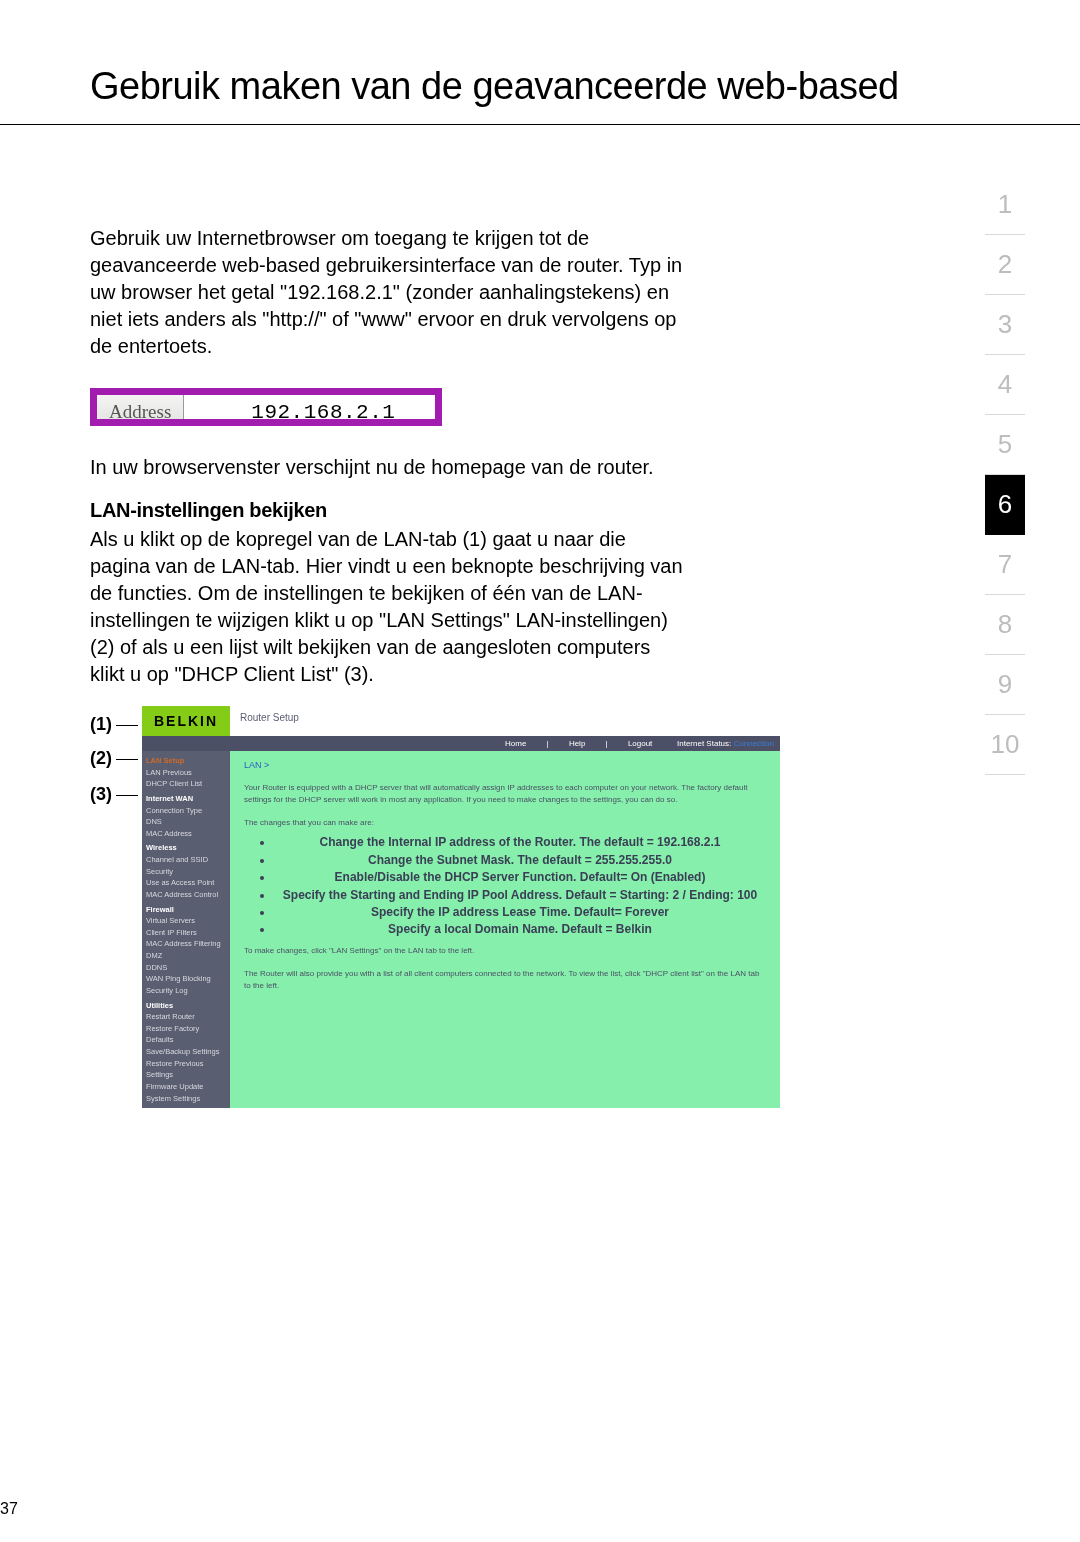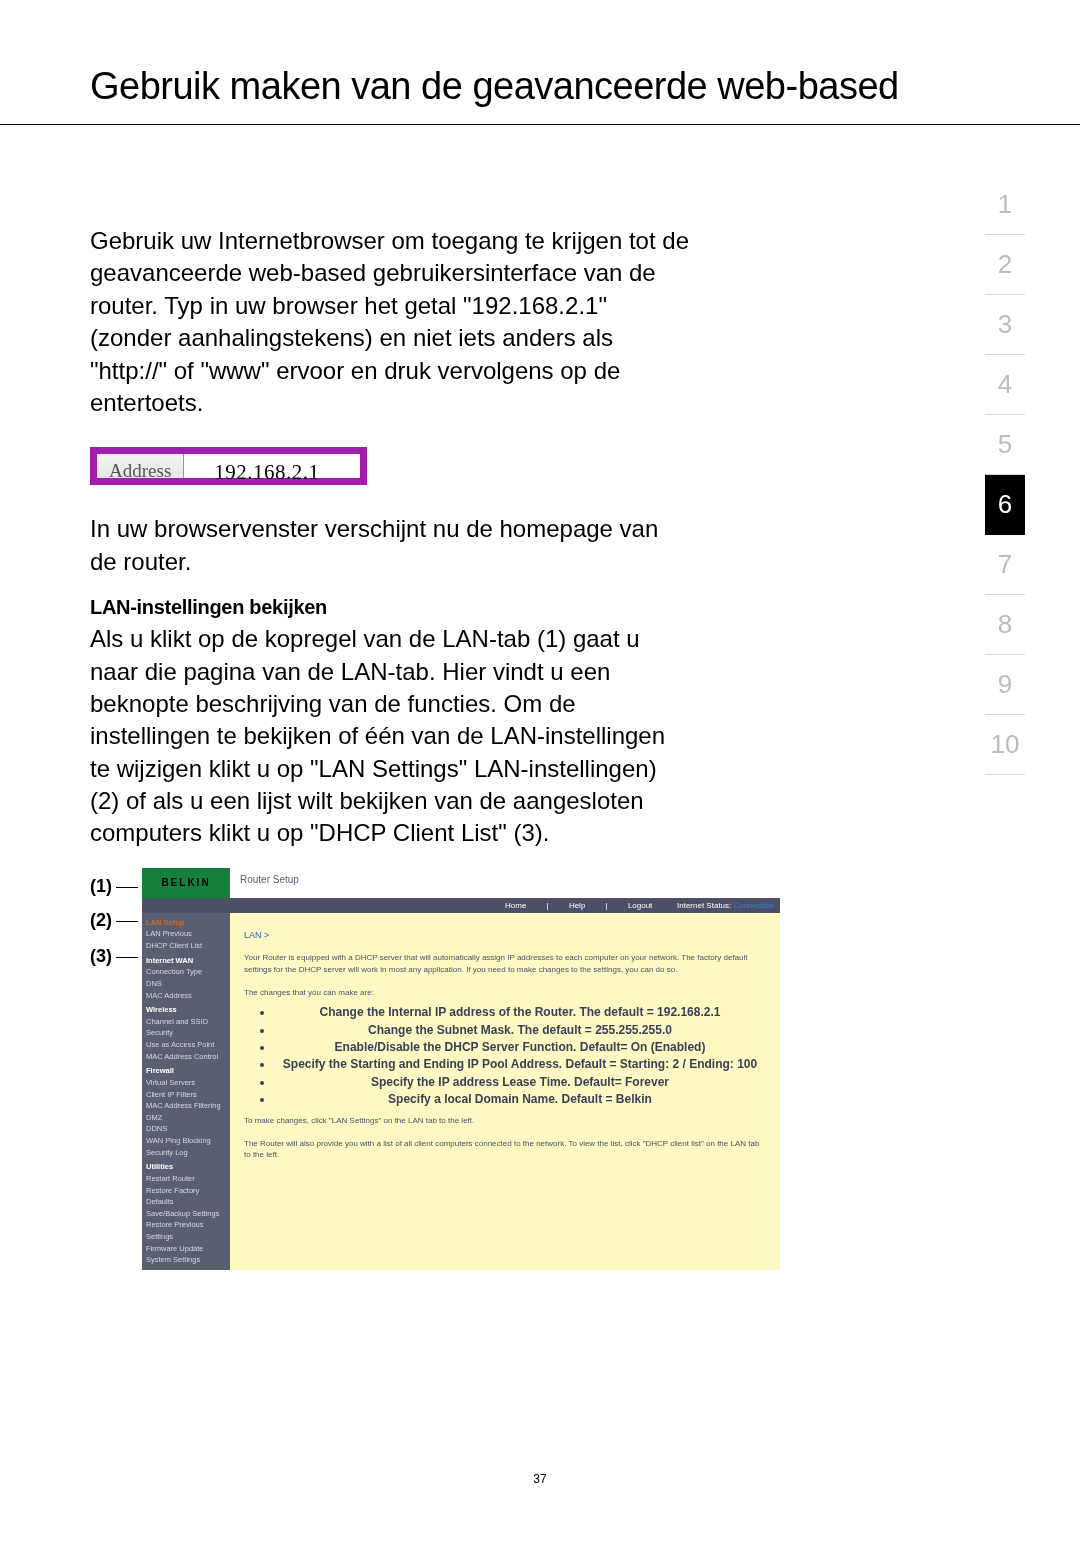--- a/index.html
+++ b/index.html
@@ -17,21 +17,21 @@
     padding: 65px 90px 16px 90px;
     border-bottom: 1px solid #000;
     margin: 0 0 0 0;
     letter-spacing: -0.5px;
   }
   .content {
     padding: 100px 90px 0 90px;
     width: 780px;
   }
   .para {
-    font-size: 24px;
+    font-size: 20px;
     line-height: 1.35;
     margin-bottom: 18px;
   }
   .address-bar {
     display: inline-flex;
     align-items: stretch;
     margin: 10px 0 28px 0;
     border: 7px solid #a21caf;
     height: 38px;
     background:#fff;
@@ -40,22 +40,23 @@
     background: linear-gradient(#f4f4f2,#e6e6e4);
     border-right: 1px solid #999;
     padding: 6px 12px;
     font-size: 19px;
     color:#555;
     font-family: Georgia, serif;
   }
   .address-value {
     padding: 6px 40px 6px 30px;
     font-size: 21px;
-    font-family: Liberation Serif, serif;
+    font-family: Liberation Mono, monospace;
     letter-spacing: 0.5px;
+    margin-left: 37px;
   }
   .subhead {
     font-size: 20px;
     font-weight: bold;
     margin-bottom: 4px;
     letter-spacing: -0.3px;
   }
   .sidebar-nav {
     position: absolute;
     right: 55px;
@@ -101,27 +102,27 @@
     font-size: 9px;
     border: none;
   }
   .router-header {
     display:flex;
     background:#fff;
     height: 30px;
   }
   .router-logo-box {
     width: 88px;
-    background:#15803d;
+    background:#84cc16;
     display:flex;
     align-items:center;
     justify-content:center;
     font-weight:bold;
     letter-spacing:2px;
-    font-size:10px;
+    font-size:14px;
     color:#000;
   }
   .router-title-box {
     flex:1;
     background:#fff;
     color:#5a5f73;
     font-size:10px;
     padding:6px 10px;
   }
   .router-topbar {
@@ -139,35 +140,35 @@
     background:#595e71;
     color:#d7d8de;
     font-size:7.5px;
     padding:4px 4px;
     line-height:1.55;
   }
   .router-sidebar .cat { font-weight:bold; color:#fff; margin-top:3px;}
   .router-sidebar .hl { color:#d36a24; font-weight:bold;}
   .router-main {
     flex:1;
-    background:#fef9c3;
-    padding:16px 14px;
+    background:#86efac;
+    padding:8px 14px;
     color:#4b5066;
     font-size:8px;
     line-height:1.45;
   }
   .router-main .crumb { color:#2a63c0; font-size:9px; margin-bottom:10px;}
   .router-main ul { margin:6px 0 6px 30px; }
   .router-main ul li { font-weight:bold; font-size:12px; color:#3a3f55;text-align:center;}
   .page-num {
     position:absolute;
-    bottom: 56px;
+    bottom: 24px;
     width:100%;
-    text-align:center;
-    font-size:12px;
+    text-align:left;
+    font-size:16px;
   }
 </style>
 </head>
 <body>
 
 <h1 class="page-title">Gebruik maken van de geavanceerde web-based</h1>
 
 <div class="sidebar-nav">
   <div class="nav-num">1</div>
   <div class="nav-num">2</div>

